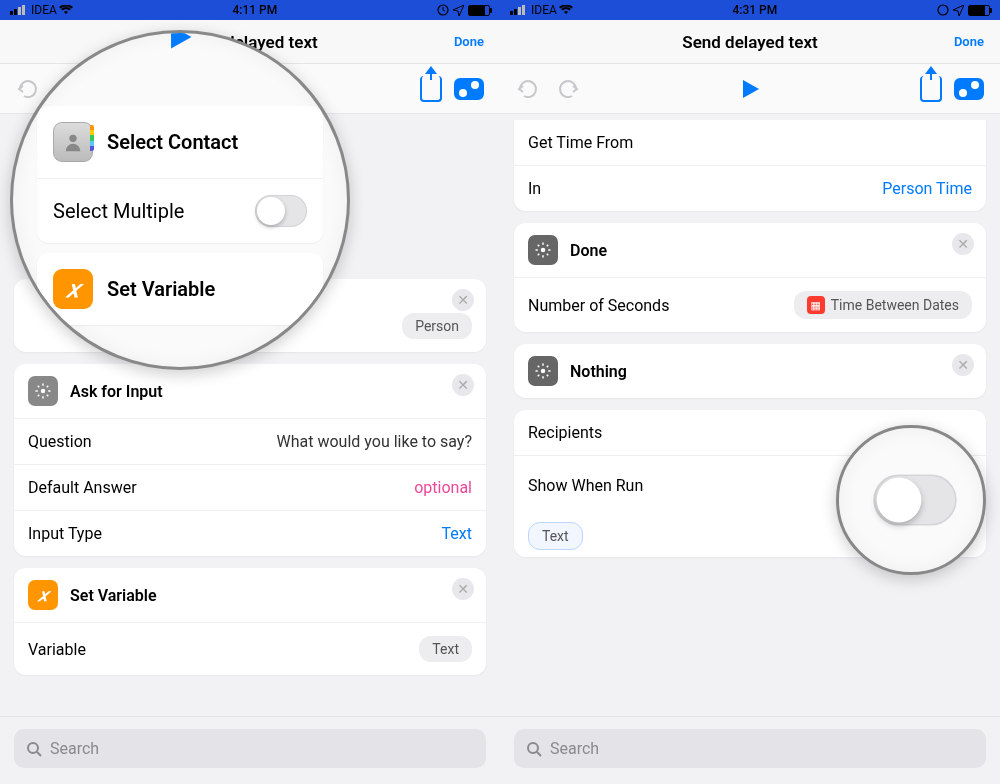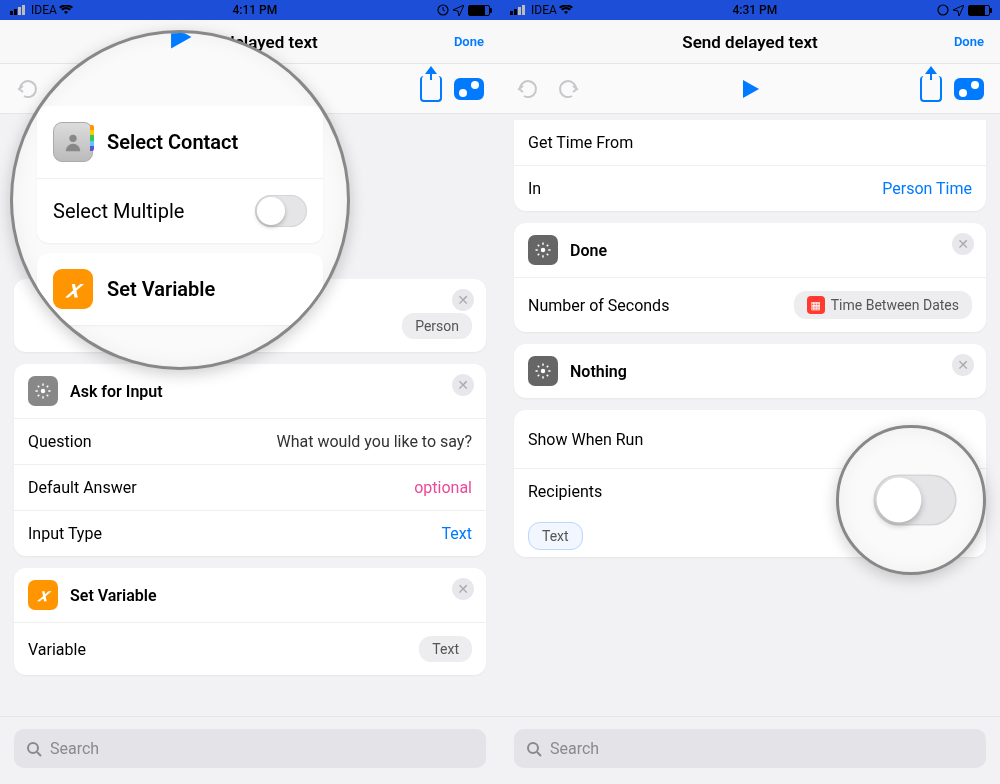--- a/index.html
+++ b/index.html
@@ -336,26 +336,26 @@
               <circle cx="12" cy="12" r="3" fill="#fff"></circle>
               <path d="M12 2v3M12 19v3M2 12h3M19 12h3M5 5l2 2M17 17l2 2M5 19l2-2M17 7l2-2" stroke="#fff" stroke-width="2"></path>
             </svg>
         </div>
         <span>Nothing</span>
       </div>
     </div>
 
     <div class="card">
       <div class="row">
+        <span class="label">Recipients</span>
+        <span></span>
+      </div>
+      <div class="row">
         <span class="label">Show When Run</span>
         <div class="toggle" style="opacity:0;"></div>
-      </div>
-      <div class="row">
-        <span class="label">Recipients</span>
-        <span></span>
       </div>
       <div class="textpill-area">
         <span class="pill pill-blue-border">Text</span>
       </div>
     </div>
 
   </div>
 
   <div class="searchwrap">
     <div class="searchbar">

